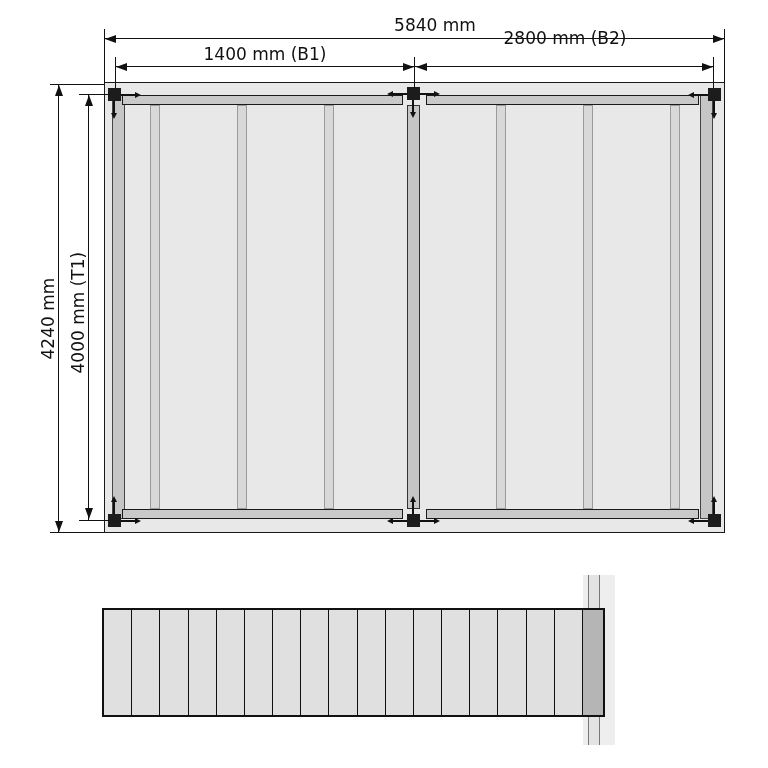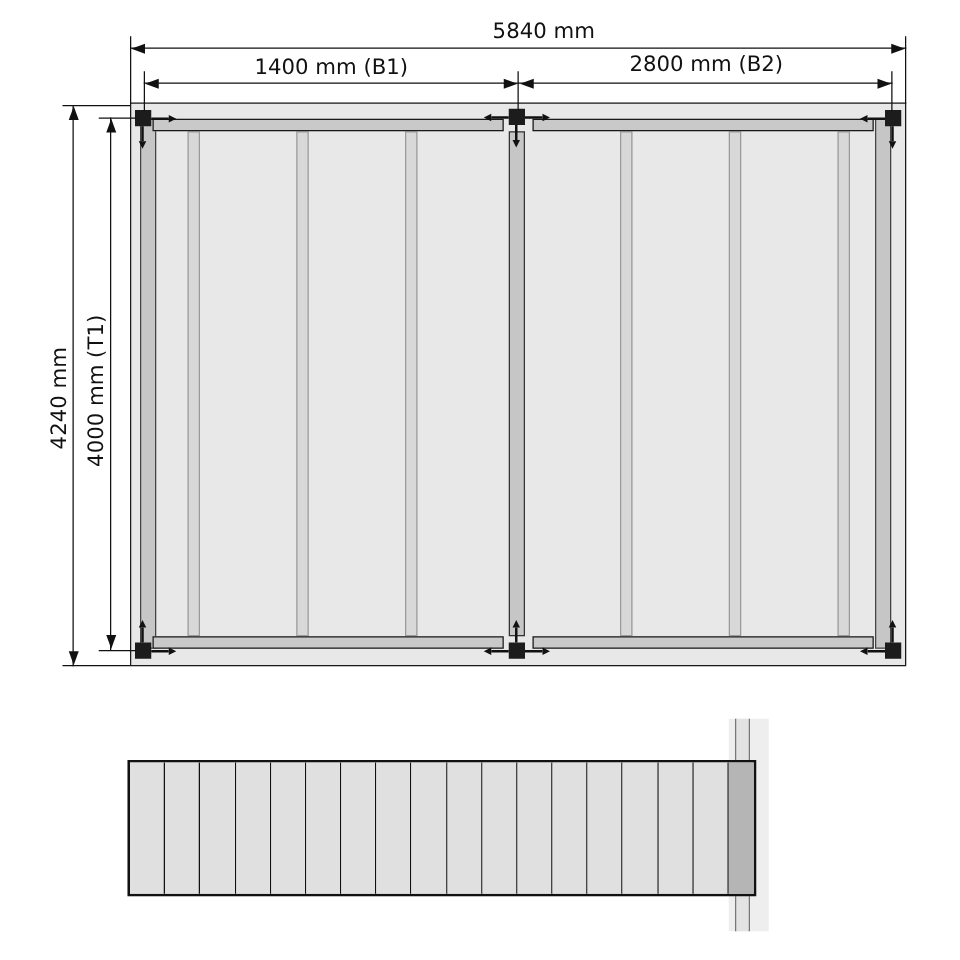--- a/index.html
+++ b/index.html
@@ -102,21 +102,21 @@
 
   <div class="abs dline" style="left:115px;top:57px;width:1px;height:32px;"></div>
   <div class="abs dline" style="left:414px;top:57px;width:1px;height:31px;"></div>
   <div class="abs dline" style="left:713px;top:57px;width:1px;height:32px;"></div>
   <div class="abs dline" style="left:115px;top:66px;width:599px;height:1px;"></div>
   <div class="tri left" style="left:116px;top:63px;"></div>
   <div class="tri right" style="left:403px;top:63px;"></div>
   <div class="tri left" style="left:416px;top:63px;"></div>
   <div class="tri right" style="left:702px;top:63px;"></div>
   <div class="dlabel" style="left:195px;top:46px;width:140px;">1400 mm (B1)</div>
-  <div class="dlabel" style="left:495px;top:44px;width:140px;">2800 mm (B2)</div>
+  <div class="dlabel" style="left:495px;top:30px;width:140px;">2800 mm (B2)</div>
 
   <div class="abs dline" style="left:50px;top:84px;width:54px;height:1px;"></div>
   <div class="abs dline" style="left:50px;top:532px;width:54px;height:1px;"></div>
   <div class="abs dline" style="left:58px;top:84px;width:1px;height:449px;"></div>
   <div class="tri up" style="left:55px;top:85px;"></div>
   <div class="tri down" style="left:55px;top:521px;"></div>
   <div class="dlabel rot" style="left:9px;top:312px;width:78px;">4240 mm</div>
 
   <div class="abs dline" style="left:79px;top:94px;width:30px;height:1px;"></div>
   <div class="abs dline" style="left:79px;top:520px;width:30px;height:1px;"></div>

